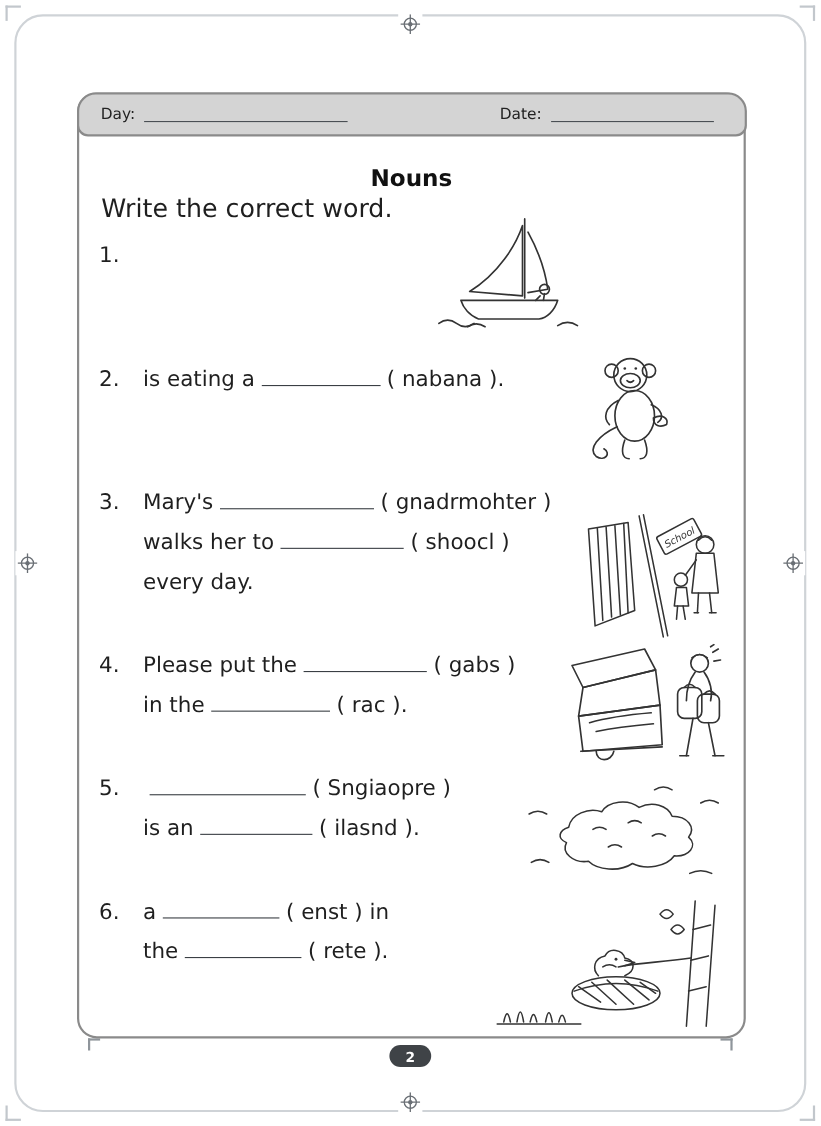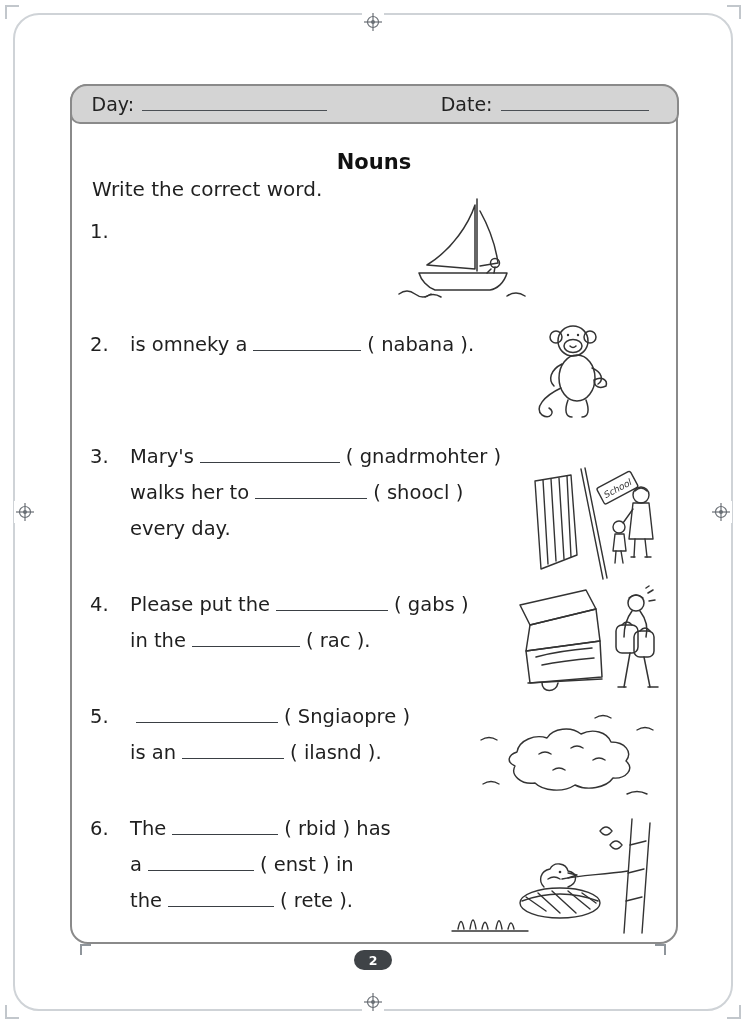--- a/index.html
+++ b/index.html
@@ -39,31 +39,31 @@
   
   .worksheet {
     position:absolute; left:70px; top:84px; width:608px; height:860px;
     background:#fff; border:2.5px solid #8a8a8a; border-radius:18px;
   }
   .header-bar {
     position:absolute; left:-2.5px; top:-2.5px; right:-2.5px; height:40px;
     background:#d4d4d4; border:2.5px solid #8a8a8a;
     border-radius:17px 17px 10px 10px;
     display:flex; align-items:center; justify-content:space-between;
-    padding:0 28px 0 20px; font-size:19px; color:#222;
+    padding:0 28px 0 20px; font-size:14px; color:#222;
   }
   .field { display:flex; align-items:flex-end; gap:8px; }
   .field-label { line-height:22px; }
   .field-line { display:inline-block; border-bottom:1.6px solid #4a4f54; height:3px; margin-bottom:4px; }
   .day-line  { width:185px; }
   .date-line { width:148px; }
 
   .content { position:absolute; left:0; top:38px; right:0; bottom:0; }
   .title { margin-top:26px; text-align:center; font-size:21px; font-weight:700; color:#111; }
-  .instruction { margin:3px 0 0 20px; font-size:20px; }
+  .instruction { margin:3px 0 0 20px; font-size:23px; }
 
   .questions-area { position:absolute; left:0; top:0; right:0; bottom:0; }
   .question { position:absolute; left:18px; display:flex; font-size:19.5px; }
   .q1 { top:128px; } .q2 { top:241px; } .q3 { top:353px; }
   .q4 { top:501px; } .q5 { top:613px; } .q6 { top:725px; }
   .q-num { width:40px; flex:none; line-height:36px; }
   .q-line { line-height:36px; white-space:nowrap; }
   .q-text { }
   .blank {
     display:inline-block; height:3px; margin:0 6px;
@@ -153,21 +153,21 @@
 
   <div class="questions-area">
       <div class="question q1">
         <div class="q-num">1.</div>
         <div class="q-lines">
         </div>
       </div>
       <div class="question q2">
         <div class="q-num">2.</div>
         <div class="q-lines">
-          <div class="q-line"><span class="q-text">is omneky a</span><span class="blank" style="width: 108px;"></span><span class="q-text">( nabana ).</span></div>
+          <div class="q-line"><span class="q-text">is eating a</span><span class="blank" style="width: 108px;"></span><span class="q-text">( nabana ).</span></div>
         </div>
       </div>
       <div class="question q3">
         <div class="q-num">3.</div>
         <div class="q-lines">
           <div class="q-line"><span class="q-text">Mary's</span><span class="blank" style="width: 140px;"></span><span class="q-text">( gnadrmohter )</span></div>
           <div class="q-line"><span class="q-text">walks her to</span><span class="blank" style="width: 112px;"></span><span class="q-text">( shoocl )</span></div>
           <div class="q-line"><span class="q-text">every day.</span></div>
         </div>
       </div>
@@ -181,21 +181,20 @@
       <div class="question q5">
         <div class="q-num">5.</div>
         <div class="q-lines">
           <div class="q-line"><span class="blank" style="width: 142px;"></span><span class="q-text">( Sngiaopre )</span></div>
           <div class="q-line"><span class="q-text">is an</span><span class="blank" style="width: 102px;"></span><span class="q-text">( ilasnd ).</span></div>
         </div>
       </div>
       <div class="question q6">
         <div class="q-num">6.</div>
         <div class="q-lines">
-          <div class="q-line"><span class="q-text">The</span><span class="blank" style="width: 106px;"></span><span class="q-text">( rbid ) has</span></div>
           <div class="q-line"><span class="q-text">a</span><span class="blank" style="width: 106px;"></span><span class="q-text">( enst ) in</span></div>
           <div class="q-line"><span class="q-text">the</span><span class="blank" style="width: 106px;"></span><span class="q-text">( rete ).</span></div>
         </div>
       </div>
     </div>
 
   <div class="illu illu-sailboat">
     <svg viewBox="0 0 135 105" width="135" height="105" fill="none" stroke="#333" stroke-width="1.5" stroke-linecap="round" stroke-linejoin="round">
       <line x1="82" y1="4" x2="82" y2="76"></line>
       <path d="M80,10 C74,28 58,54 32,70 L80,74 Z"></path>

